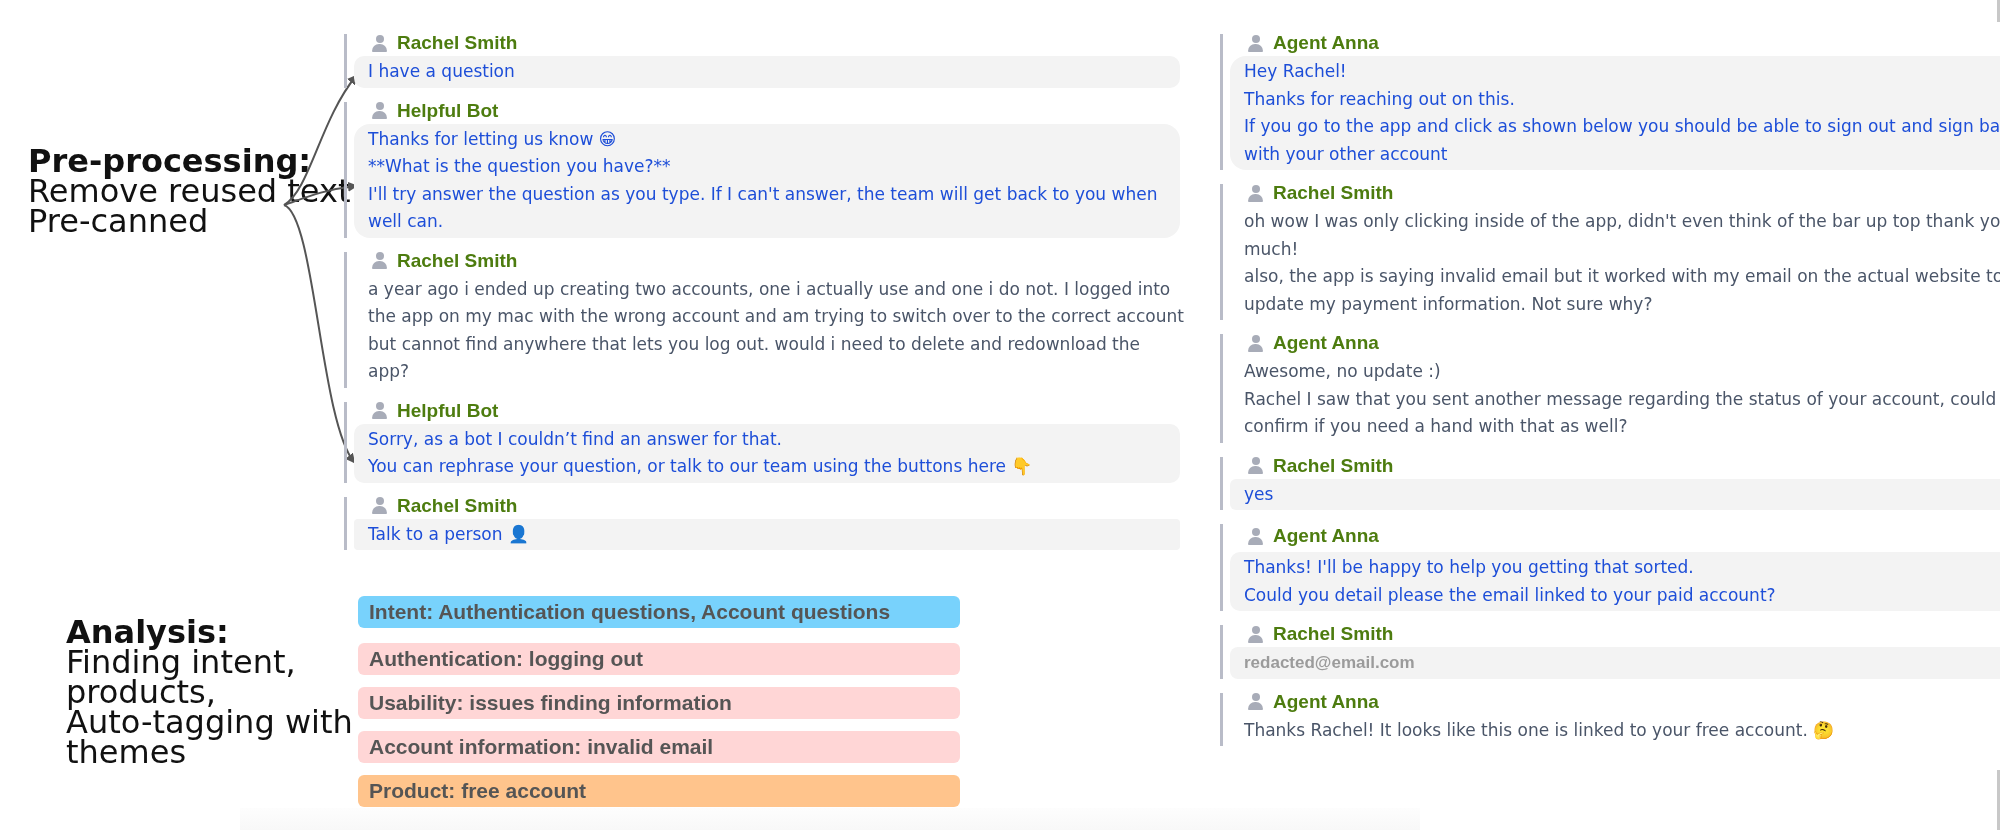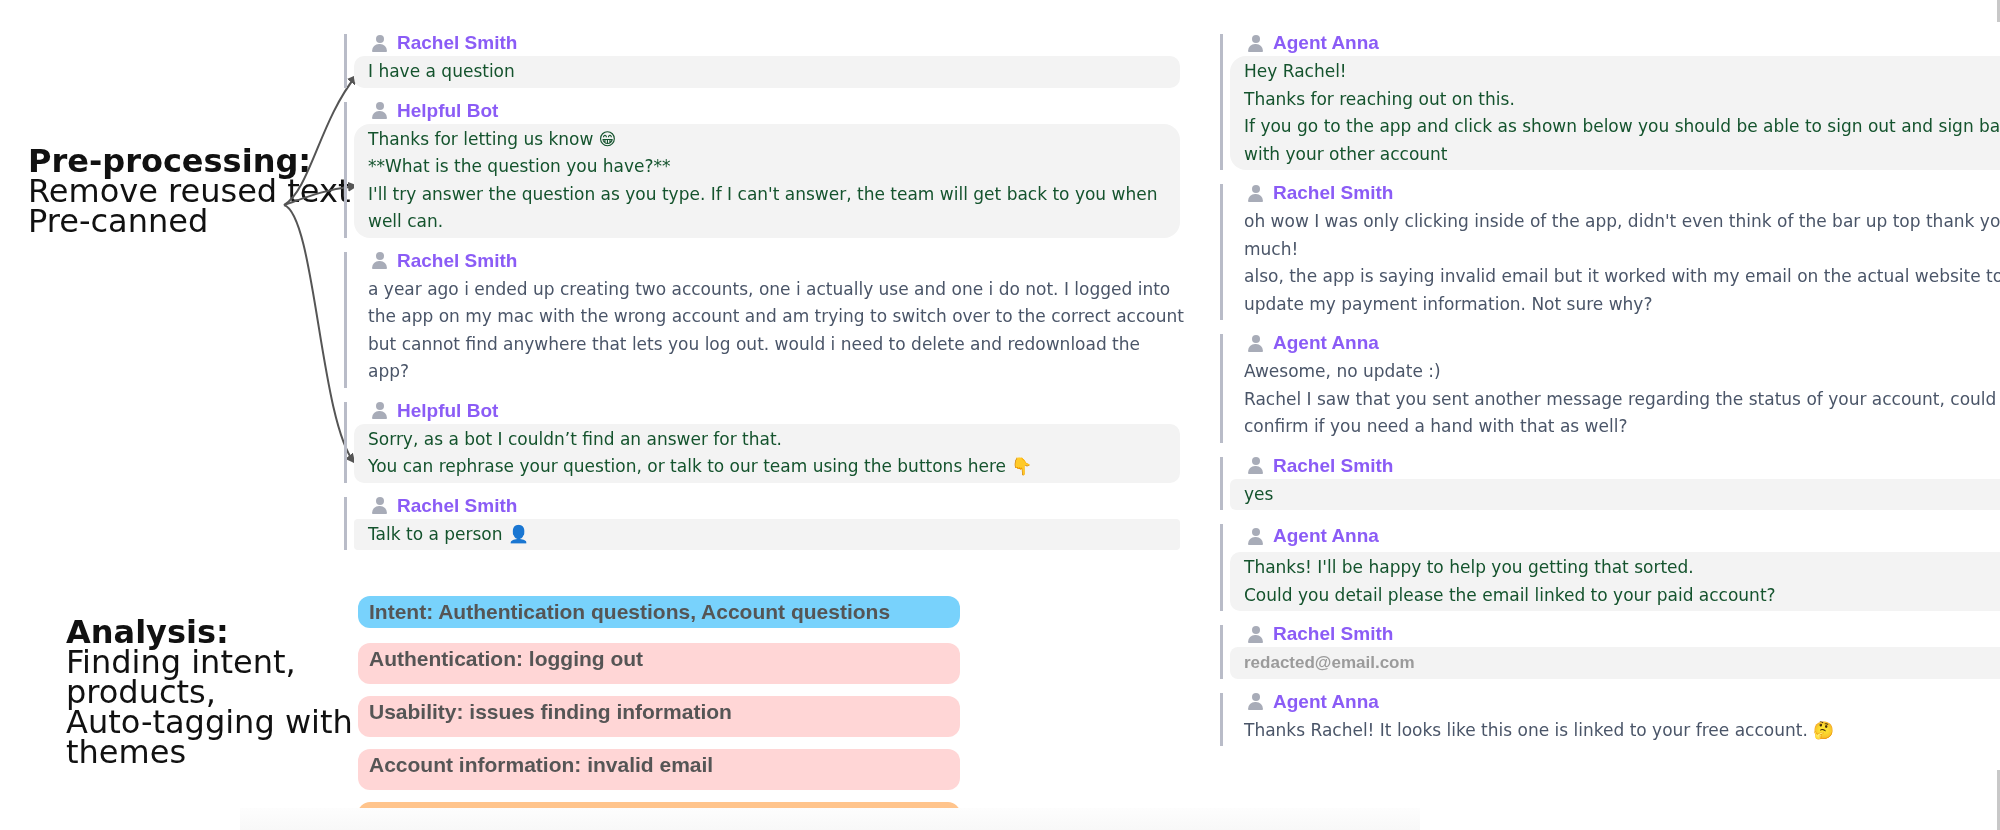--- a/index.html
+++ b/index.html
@@ -16,34 +16,34 @@
   .col { position:absolute; top:30px; }
   .col-left { left:344px; width:836px; }
   .col-right { left:1220px; width:790px; }
 
   .msg { position:relative; padding-left:24px; margin-bottom:10px; }
   .msg::before { content:""; position:absolute; left:0; top:4px; bottom:0; width:3px; background:#b9bcc8; }
   .sender { display:flex; align-items:center; height:26px; }
   .person-icon { width:15px; height:17px; margin:0 10px 0 4px; position:relative; display:inline-block; }
   .person-icon .head { position:absolute; left:3.5px; top:0; width:8px; height:8px; border-radius:50%; background:#a8acb8; }
   .person-icon .body { position:absolute; left:0; top:9px; width:15px; height:8px; border-radius:7px 7px 1px 1px; background:#a8acb8; }
-  .sender-name { font-family:"Liberation Sans", sans-serif; font-weight:bold; font-size:19px; color:#8b5cf6; }
+  .sender-name { font-family:"Liberation Sans", sans-serif; font-weight:bold; font-size:19px; color:#4d7c0f; }
   .bubble { border-radius:10px; padding:2px 10px 2px 0; font-family:"DejaVu Sans", sans-serif;
             font-size:17px; line-height:27.5px; margin-left:-14px; padding-left:14px; }
-  .bubble.grey { background:#f3f3f3; color:#14532d; }
+  .bubble.grey { background:#f3f3f3; color:#1d4ed8; }
   .bubble.plain { background:transparent; color:#4a5568; }
   .bubble .ln { display:block; white-space:nowrap; }
   .bubble.email { color:#9b9b9b; font-family:"Liberation Sans", sans-serif; font-weight:bold; }
 
   .tags { position:absolute; left:358px; top:596px; width:602px; }
-  .tag { border-radius:12px; height:32px; line-height:32px; padding-left:11px;
+  .tag { border-radius:6px; height:32px; line-height:32px; padding-left:11px;
          font-family:"Liberation Sans", sans-serif; font-weight:bold; font-size:21px; color:#555;
          margin-bottom:12px; box-sizing:border-box; }
   .tag.intent { background:#78d2fc; margin-bottom:15px; }
-  .tag.theme { background:#ffd6d6; height:41px; }
+  .tag.theme { background:#ffd6d6; height:32px; }
   .tag.product { background:#ffc48c; }
 
   .footer-shade { position:absolute; left:240px; top:808px; width:1180px; height:22px;
                   background:linear-gradient(#fdfdfd,#f8f8f8); }
   .right-edge { position:absolute; left:1997px; width:3px; background:#c8c8c8; }
 </style>
 </head>
 <body>
 
 <div class="side-label" style="top:146px;">

